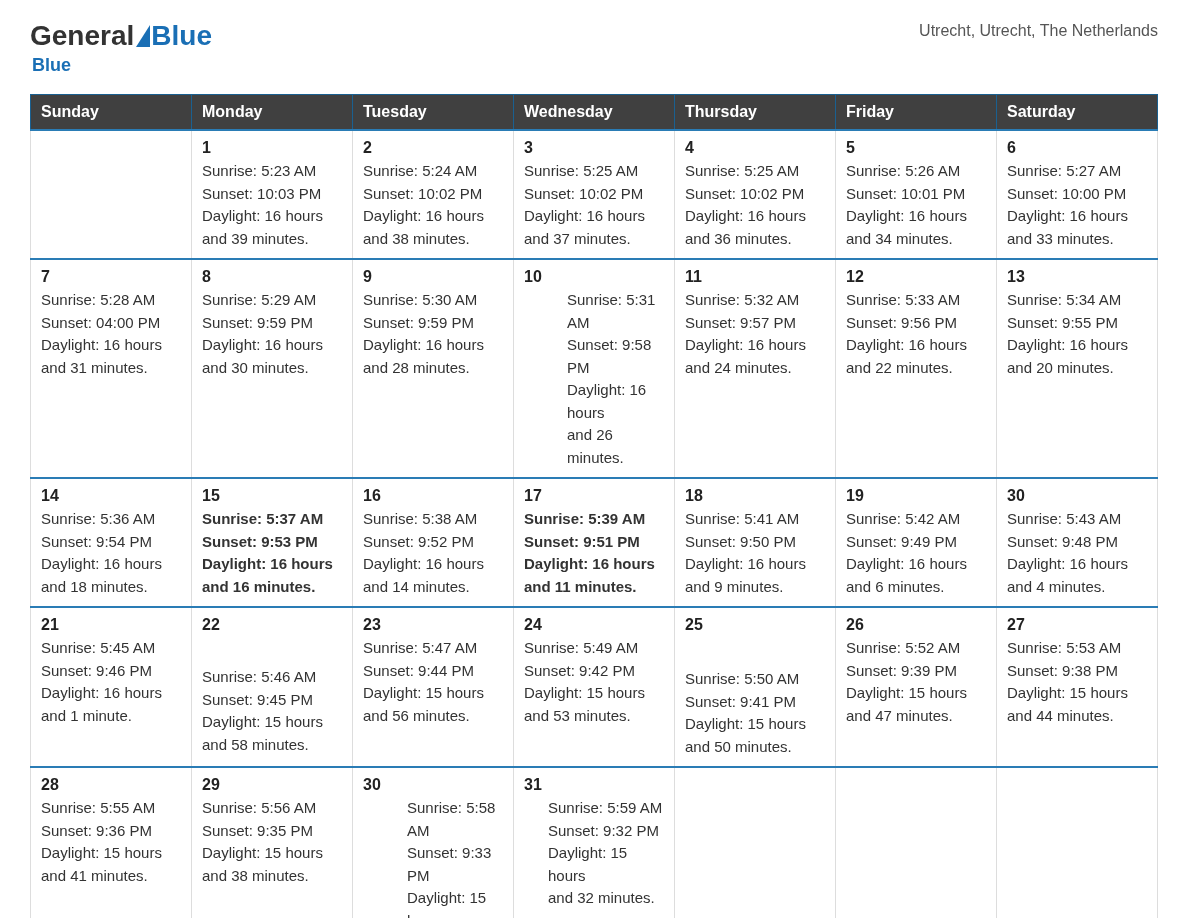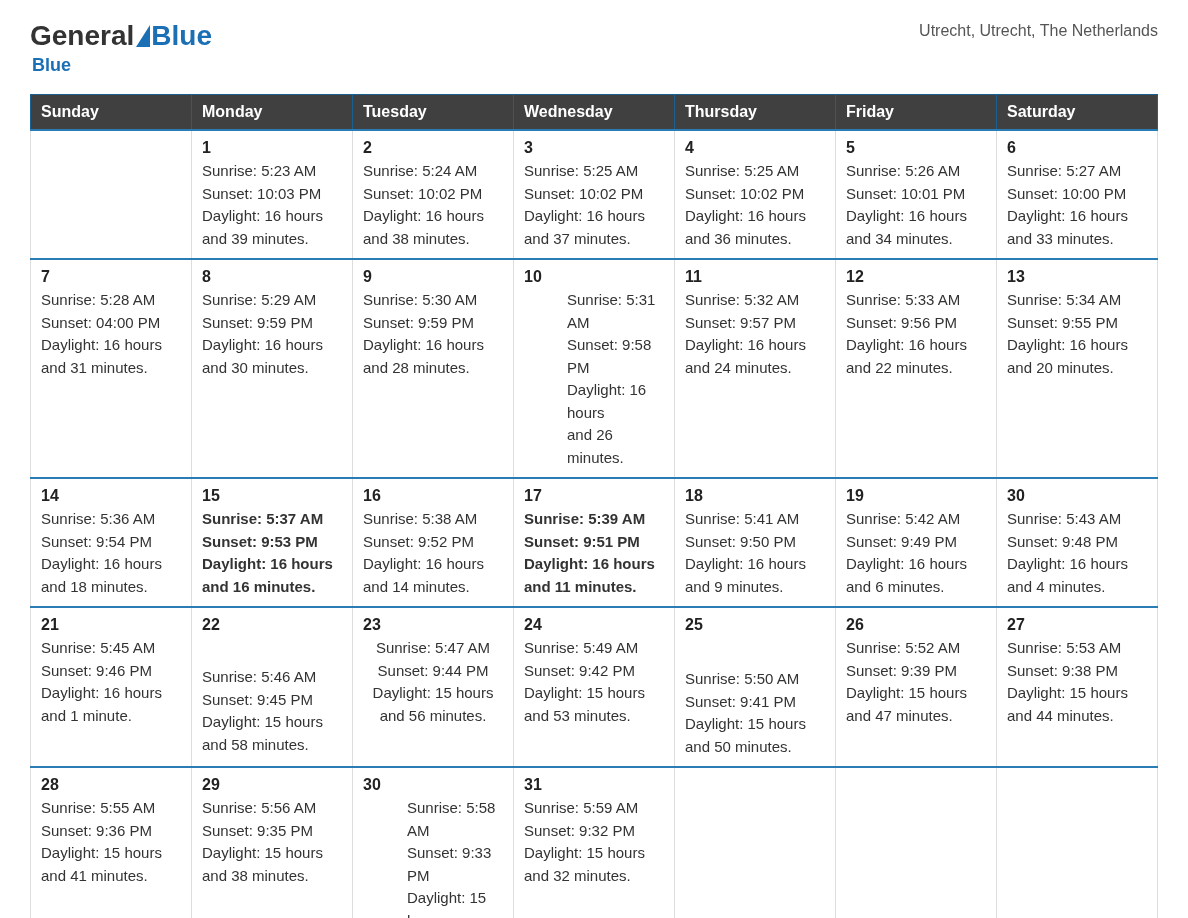--- a/index.html
+++ b/index.html
@@ -291,21 +291,21 @@
         </td>
         <td>
           <span class="day-number">22</span>
           <div class="day-info" style="white-space: pre-line; margin-top: 32px;">Sunrise: 5:46 AM
 Sunset: 9:45 PM
 Daylight: 15 hours
 and 58 minutes.</div>
         </td>
         <td>
           <span class="day-number">23</span>
-          <div class="day-info" style="white-space: pre-line; text-align: center;">Sunrise: 5:47 AM
+          <div class="day-info" style="white-space: pre-line;">Sunrise: 5:47 AM
 Sunset: 9:44 PM
 Daylight: 15 hours
 and 56 minutes.</div>
         </td>
         <td>
           <span class="day-number">24</span>
           <div class="day-info" style="white-space: pre-line;">Sunrise: 5:49 AM
 Sunset: 9:42 PM
 Daylight: 15 hours
 and 53 minutes.</div>
@@ -349,21 +349,21 @@
         </td>
         <td>
           <span class="day-number">30</span>
           <div class="day-info" style="white-space: pre-line; margin-left: 44px;">Sunrise: 5:58 AM
 Sunset: 9:33 PM
 Daylight: 15 hours
 and 35 minutes.</div>
         </td>
         <td>
           <span class="day-number">31</span>
-          <div class="day-info" style="white-space: pre-line;">Sunrise: 5:59 AM
+          <div class="day-info" style="white-space: pre-line; margin-left: 24px;">Sunrise: 5:59 AM
 Sunset: 9:32 PM
 Daylight: 15 hours
 and 32 minutes.</div>
         </td>
         <td class="empty-cell"></td>
         <td class="empty-cell"></td>
         <td class="empty-cell"></td>
       </tr>
     </tbody>
 </table>

